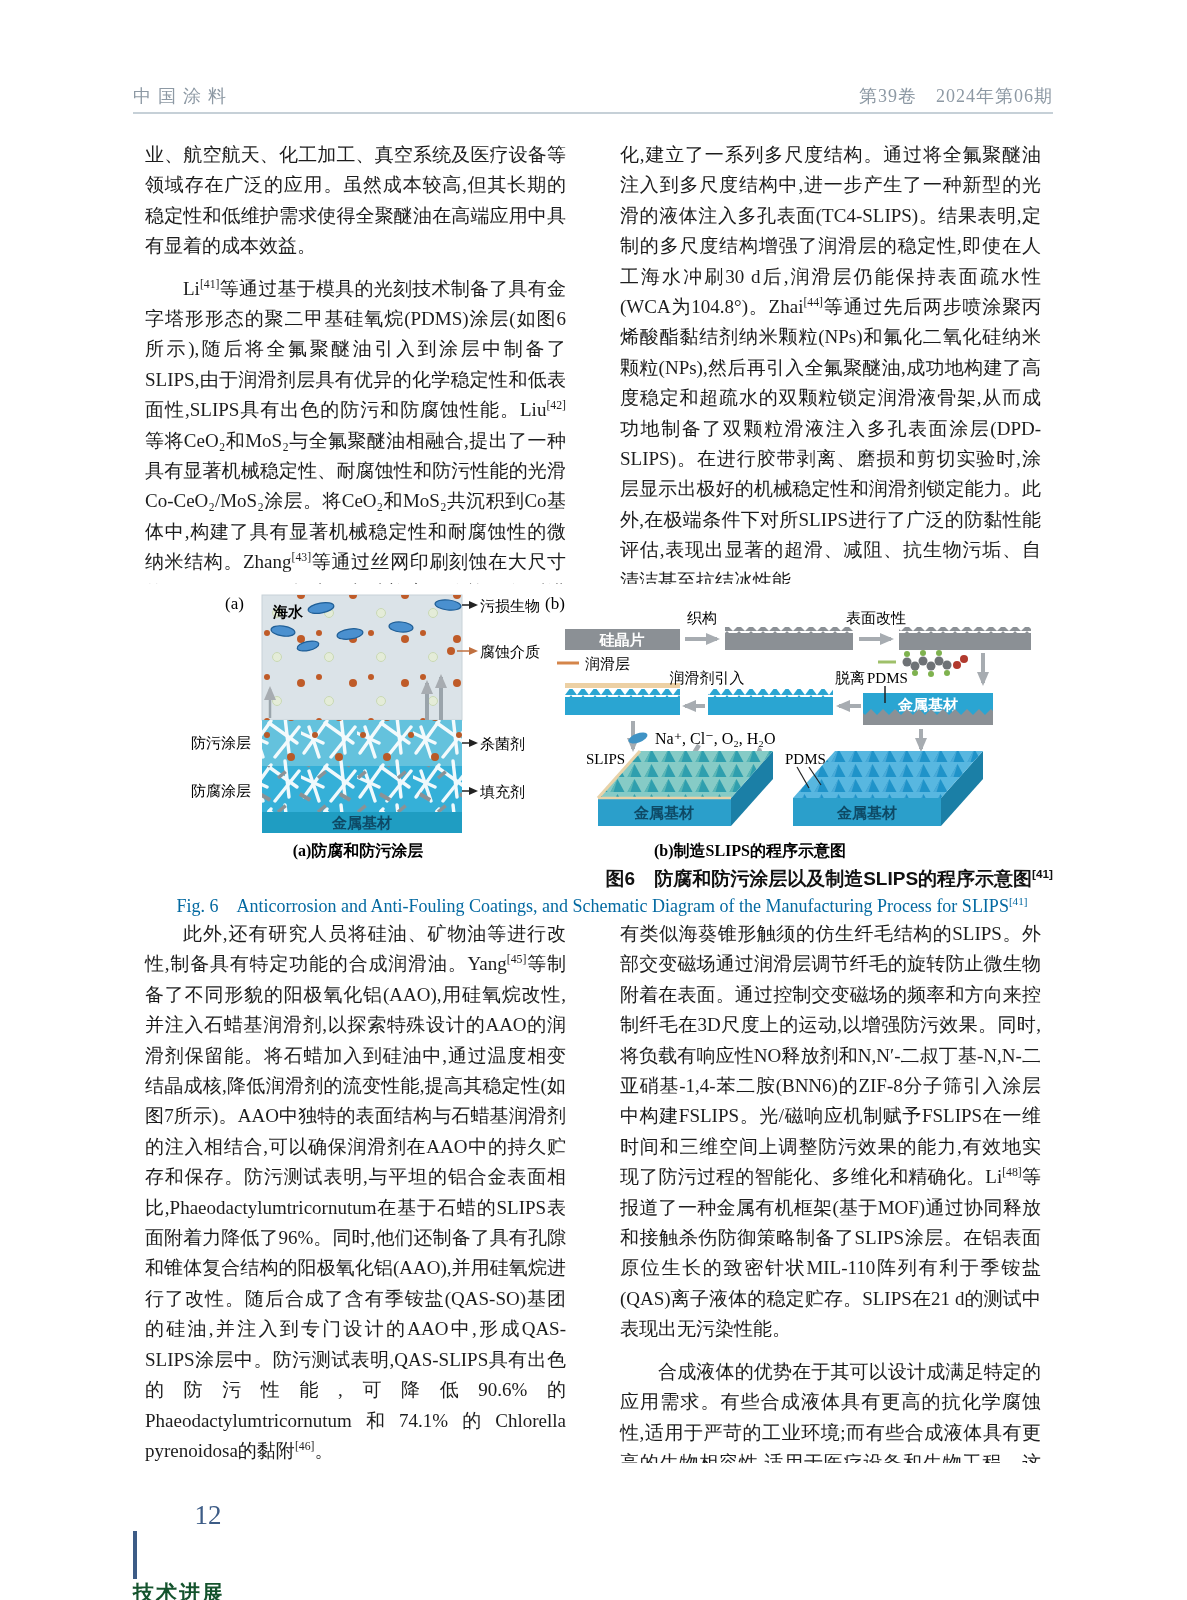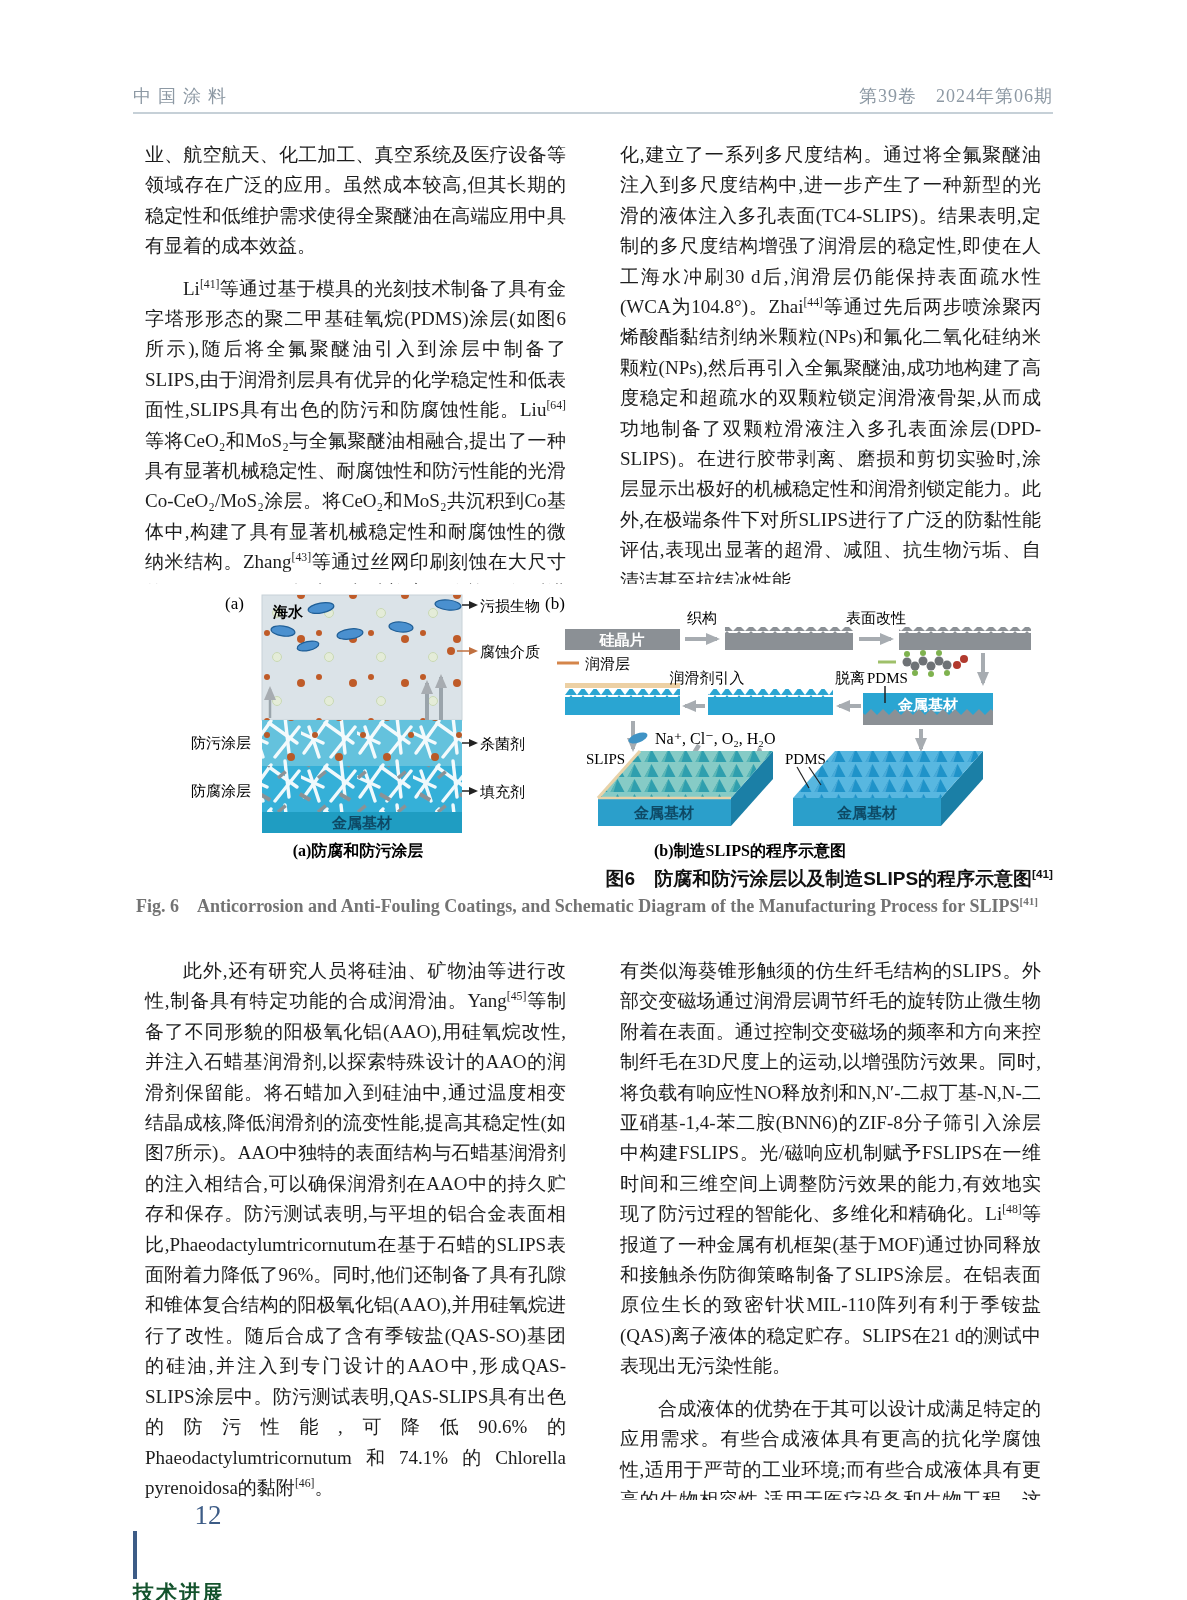--- a/index.html
+++ b/index.html
@@ -7,32 +7,32 @@
         font-family:"Liberation Serif","DejaVu Serif",serif;color:#1c1c1c;}
   
   .header{position:absolute;left:133px;right:134px;top:84px;display:flex;
           justify-content:space-between;align-items:flex-end;color:#8d99a4;font-size:18px;}
   .hleft{letter-spacing:7px;}
   .hright{letter-spacing:1px;}
   .header-rule{position:absolute;left:133px;right:134px;top:112px;height:2px;background:#c6d0d7;}
   
   .cols{position:absolute;left:133px;width:920px;display:flex;gap:30px;}
   .cols.top{top:128px;height:456px;overflow:hidden;}
-  .cols.bottom{top:944px;height:556px;overflow:hidden;}
+  .cols.bottom{top:907px;height:556px;overflow:hidden;}
   .col{width:445px;}
   .para{margin:12px;font-size:19px;line-height:30.4px;text-align:justify;}
   .para.ind{text-indent:2em;}
   sup{font-size:0.62em;line-height:0;}
   
   .figure-wrap{position:absolute;left:133px;top:583px;width:920px;height:280px;}
   svg text{font-family:"Liberation Serif","DejaVu Serif",serif;}
   .fig-cap-zh{position:absolute;left:133px;width:920px;top:866px;text-align:right;
       font-family:"Liberation Sans","DejaVu Sans",sans-serif;font-weight:bold;font-size:19px;color:#111;}
-  .fig-cap-en{position:absolute;left:127px;width:920px;top:894px;text-align:center;
-      font-weight:bold;font-size:18px;color:#737373;}
+  .fig-cap-en{position:absolute;left:142px;width:920px;top:894px;text-align:center;
+      font-weight:normal;font-size:18px;color:#0369a1;}
   
   .footer{position:absolute;left:133px;top:1500px;display:flex;align-items:flex-start;flex-direction:column;}
   .pagenum{font-size:27px;color:#3d5c86;margin-right:10px;align-self:flex-end;}
   .fbar{width:4px;height:48px;background:#3d5c86;margin-right:9px;}
   .fsec{display:flex;flex-direction:column;justify-content:center;}
   .fzh{font-family:"Liberation Sans","DejaVu Sans",sans-serif;font-weight:bold;
        font-size:21px;color:#14532d;letter-spacing:2px;}
   .fen{font-size:13px;color:#9aaabb;}
 </style>
 </head>
@@ -42,21 +42,21 @@
 
   <div class="header">
     <span class="hleft">中国涂料</span>
     <span class="hright">第39卷　2024年第06期</span>
   </div>
   <div class="header-rule"></div>
 
   <div class="cols top">
     <div class="col">
       <p class="para">业、航空航天、化工加工、真空系统及医疗设备等领域存在广泛的应用。虽然成本较高,但其长期的稳定性和低维护需求使得全聚醚油在高端应用中具有显着的成本效益。</p>
-      <p class="para ind">Li<sup>[41]</sup>等通过基于模具的光刻技术制备了具有金字塔形形态的聚二甲基硅氧烷(PDMS)涂层(如图6所示),随后将全氟聚醚油引入到涂层中制备了SLIPS,由于润滑剂层具有优异的化学稳定性和低表面性,SLIPS具有出色的防污和防腐蚀性能。Liu<sup>[64]</sup>等将CeO₂和MoS₂与全氟聚醚油相融合,提出了一种具有显著机械稳定性、耐腐蚀性和防污性能的光滑Co-CeO₂/MoS₂涂层。将CeO₂和MoS₂共沉积到Co基体中,构建了具有显著机械稳定性和耐腐蚀性的微纳米结构。Zhang<sup>[43]</sup>等通过丝网印刷刻蚀在大尺寸的Ti-6Al-4V(TC4)板表面制造蜂窝凹陷单元,然后进行阳极氧</p>
+      <p class="para ind">Li<sup>[41]</sup>等通过基于模具的光刻技术制备了具有金字塔形形态的聚二甲基硅氧烷(PDMS)涂层(如图6所示),随后将全氟聚醚油引入到涂层中制备了SLIPS,由于润滑剂层具有优异的化学稳定性和低表面性,SLIPS具有出色的防污和防腐蚀性能。Liu<sup>[42]</sup>等将CeO₂和MoS₂与全氟聚醚油相融合,提出了一种具有显著机械稳定性、耐腐蚀性和防污性能的光滑Co-CeO₂/MoS₂涂层。将CeO₂和MoS₂共沉积到Co基体中,构建了具有显著机械稳定性和耐腐蚀性的微纳米结构。Zhang<sup>[43]</sup>等通过丝网印刷刻蚀在大尺寸的Ti-6Al-4V(TC4)板表面制造蜂窝凹陷单元,然后进行阳极氧</p>
     </div>
     <div class="col">
       <p class="para">化,建立了一系列多尺度结构。通过将全氟聚醚油注入到多尺度结构中,进一步产生了一种新型的光滑的液体注入多孔表面(TC4-SLIPS)。结果表明,定制的多尺度结构增强了润滑层的稳定性,即使在人工海水冲刷30 d后,润滑层仍能保持表面疏水性(WCA为104.8°)。Zhai<sup>[44]</sup>等通过先后两步喷涂聚丙烯酸酯黏结剂纳米颗粒(NPs)和氟化二氧化硅纳米颗粒(NPs),然后再引入全氟聚醚油,成功地构建了高度稳定和超疏水的双颗粒锁定润滑液骨架,从而成功地制备了双颗粒滑液注入多孔表面涂层(DPD-SLIPS)。在进行胶带剥离、磨损和剪切实验时,涂层显示出极好的机械稳定性和润滑剂锁定能力。此外,在极端条件下对所SLIPS进行了广泛的防黏性能评估,表现出显著的超滑、减阻、抗生物污垢、自清洁甚至抗结冰性能。</p>
     </div>
   </div>
 
   <div class="figure-wrap">
   <svg width="920" height="280" viewBox="0 0 920 280">
     <defs>
       <marker id="mG" markerUnits="userSpaceOnUse" markerWidth="14" markerHeight="12" refX="11" refY="6" orient="auto">

